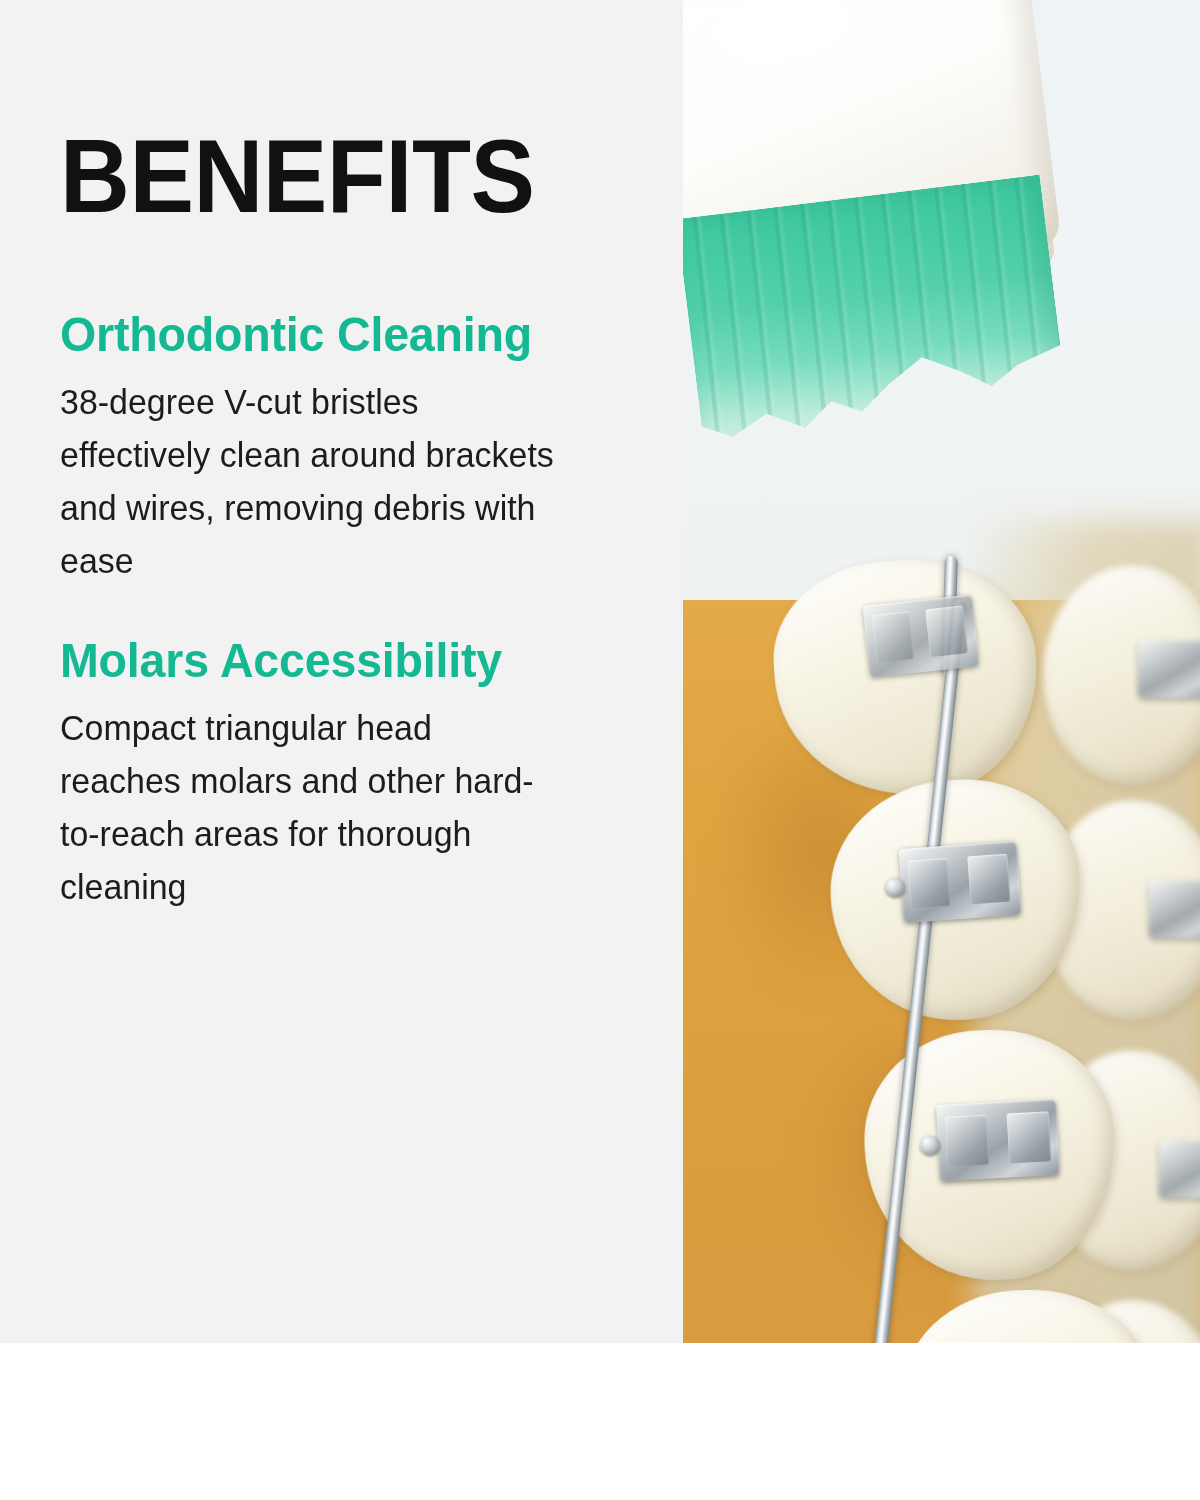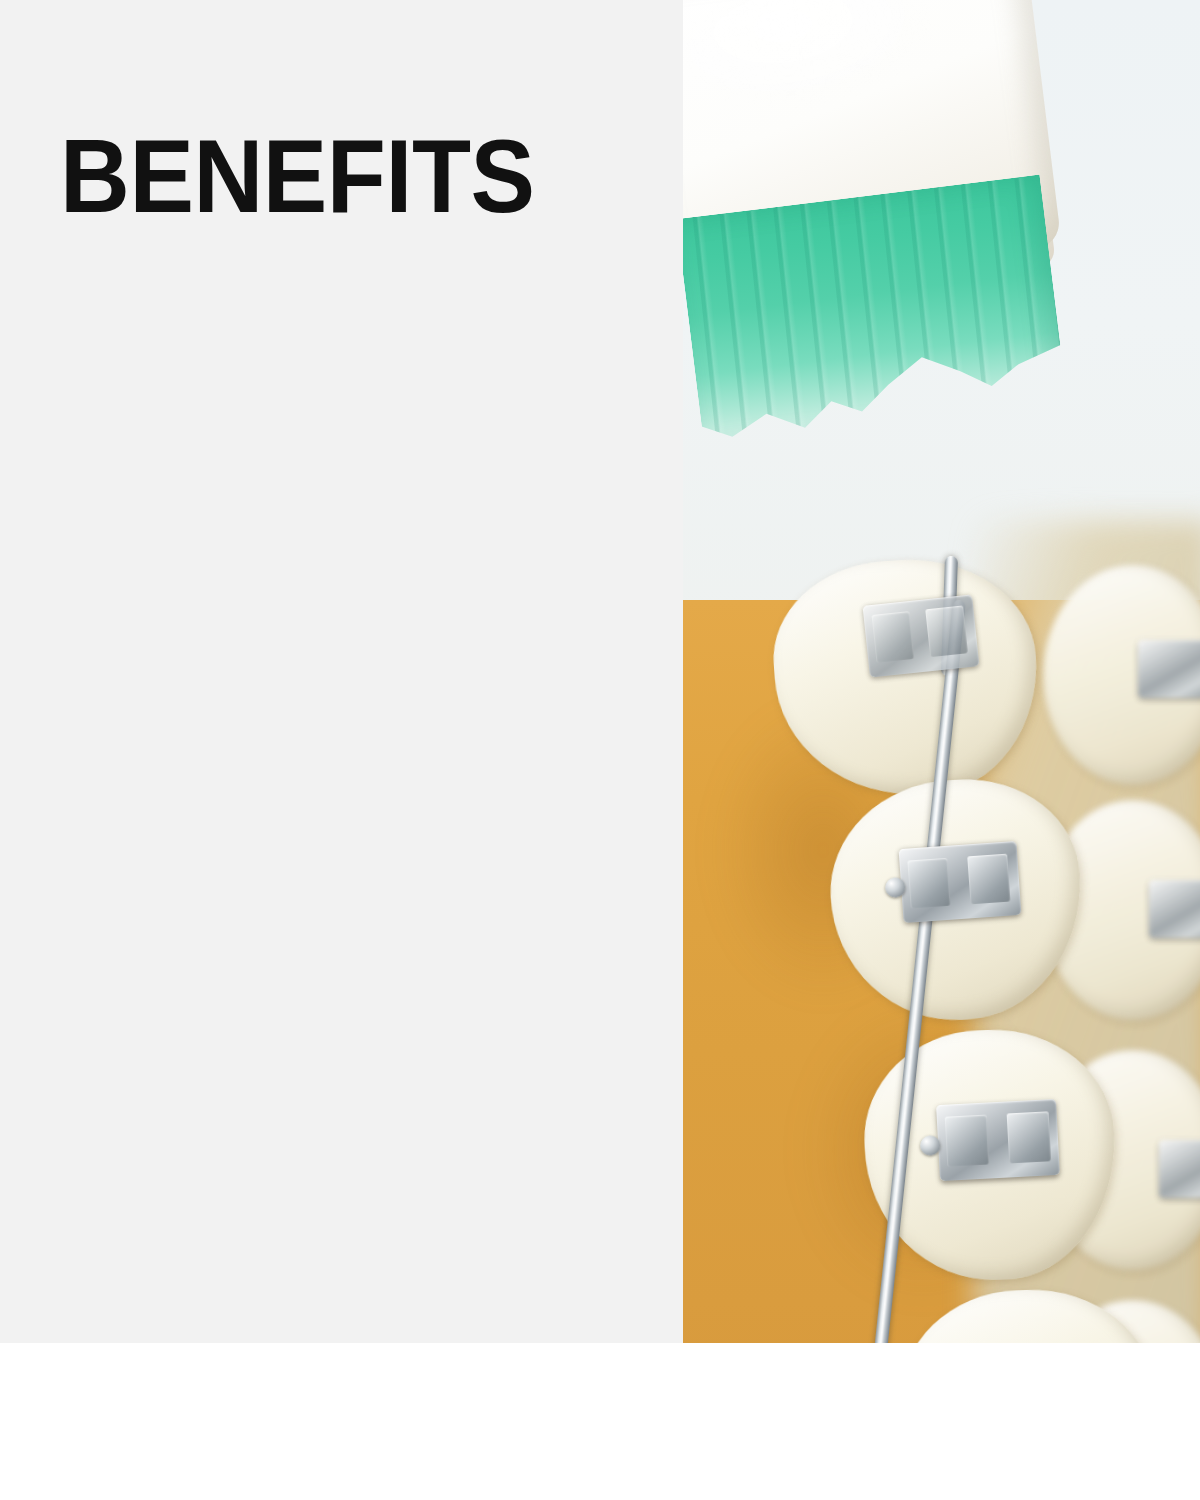--- a/index.html
+++ b/index.html
@@ -348,21 +348,29 @@
 <body>
 
 <div class="page">
 
   <div class="left-panel">
 
     <div class="page-title">BENEFITS</div>
 
     <div class="benefit-list">
 
-
+      <div class="benefit b1">
+        <h2 class="benefit-heading">Orthodontic Cleaning</h2>
+        <p class="benefit-body">38-degree V-cut bristles effectively clean around brackets and wires, removing debris with ease</p>
+      </div>
+
+      <div class="benefit b2">
+        <h2 class="benefit-heading">Molars Accessibility</h2>
+        <p class="benefit-body">Compact triangular head reaches molars and other hard-to-reach areas for thorough cleaning</p>
+      </div>
 
 
     </div>
   </div>
 
   <div class="photo-panel">
     <div class="photo-stage">
 
       <div class="bg-sky"></div>
       <div class="bg-warm"></div>

